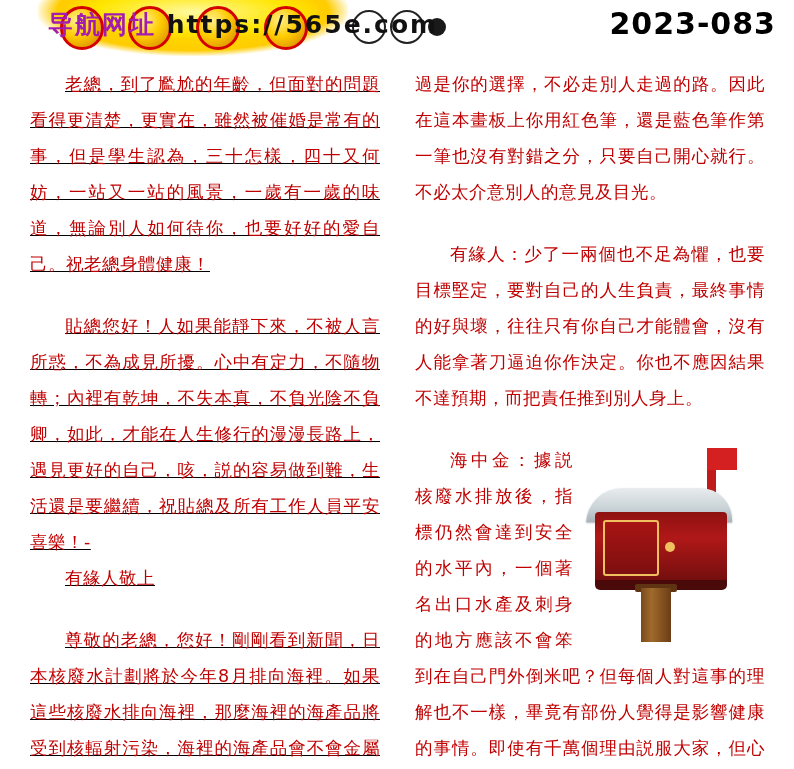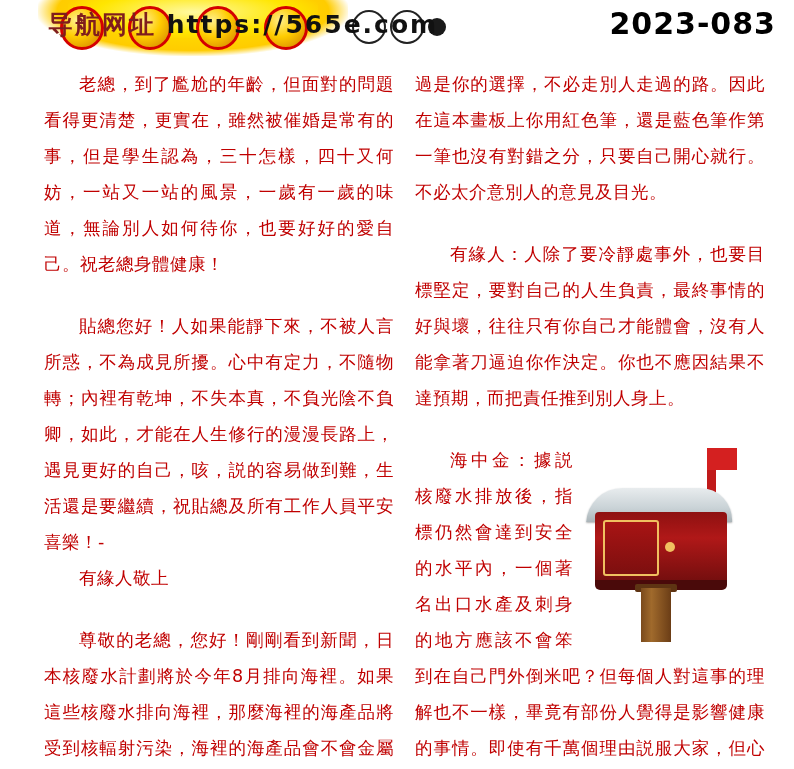--- a/index.html
+++ b/index.html
@@ -43,21 +43,21 @@
     position: absolute;
     top: 8px;
     left: 48px;
     font-size: 25px;
     font-weight: bold;
     letter-spacing: 2px;
     color: #111;
     white-space: nowrap;
   }
   .banner-text .red {
-    color: #7f1d1d;
+    color: #a21caf;
   }
   .coin {
     position: absolute;
     top: 6px;
     width: 44px;
     height: 44px;
     border-radius: 50%;
     background: radial-gradient(circle at 35% 30%, #ffef8a 0%, #ffcc00 45%, #e09a00 80%, #b37700 100%);
     border: 3px solid #d40000;
     box-sizing: border-box;
@@ -106,21 +106,21 @@
     left: 0;
     width: 794px;
     height: 703px;
   }
   .col {
     position: absolute;
     top: 0;
     width: 350px;
     height: 703px;
   }
-  .col-left { left: 44px; }
+  .col-left { left: 30px; text-decoration: underline; }
   .col-right { left: 415px; }
 
   .para {
     font-family: "DejaVu Sans", "Liberation Sans", sans-serif;
     font-size: 17.5px;
     line-height: 36px;
     color: #c00000;
     text-align: justify;
     text-justify: inter-character;
     text-indent: 2em;
@@ -266,21 +266,21 @@
 
     <p class="para"><span>貼總您好！人如果能靜下來，不被人言所惑，不為成見所擾。心中有定力，不隨物轉；內裡有乾坤，不失本真，不負光陰不負卿，如此，才能在人生修行的漫漫長路上，遇見更好的自己，咳，説的容易做到難，生活還是要繼續，祝貼總及所有工作人員平安喜樂！-</span><span class="sig">有緣人敬上</span></p>
 
     <p class="para tight"><span>尊敬的老總，您好！剛剛看到新聞，日本核廢水計劃將於今年8月排向海裡。如果這些核廢水排向海裡，那麼海裡的海產品將受到核輻射污染，海裡的海產品會不會金屬超標？這樣海裡的海產品還能吃嗎？請問老總，您怎麼看？祝老總身體健康，萬事如意。</span></p>
 
   </div>
 
   <div class="col col-right">
     <p class="para noindent"><span>過是你的選擇，不必走別人走過的路。因此在這本畫板上你用紅色筆，還是藍色筆作第一筆也沒有對錯之分，只要自己開心就行。不必太介意別人的意見及目光。</span></p>
 
-    <p class="para"><span>有緣人：人除了要冷靜處事外，也要目標堅定，要對自己的人生負責，最終事情的好與壞，往往只有你自己才能體會，沒有人能拿著刀逼迫你作決定。你也不應因結果不達預期，而把責任推到別人身上。</span></p>
+    <p class="para"><span>有緣人：少了一兩個也不足為懼，也要目標堅定，要對自己的人生負責，最終事情的好與壞，往往只有你自己才能體會，沒有人能拿著刀逼迫你作決定。你也不應因結果不達預期，而把責任推到別人身上。</span></p>
 
     <p class="para">
       <span class="mailbox-float">
         <span class="mailbox">
           <span class="mb-flag-post"></span>
           <span class="mb-flag"></span>
           <span class="mb-roof"></span>
           <span class="mb-body"></span>
           <span class="mb-door"></span>
           <span class="mb-knob"></span>

